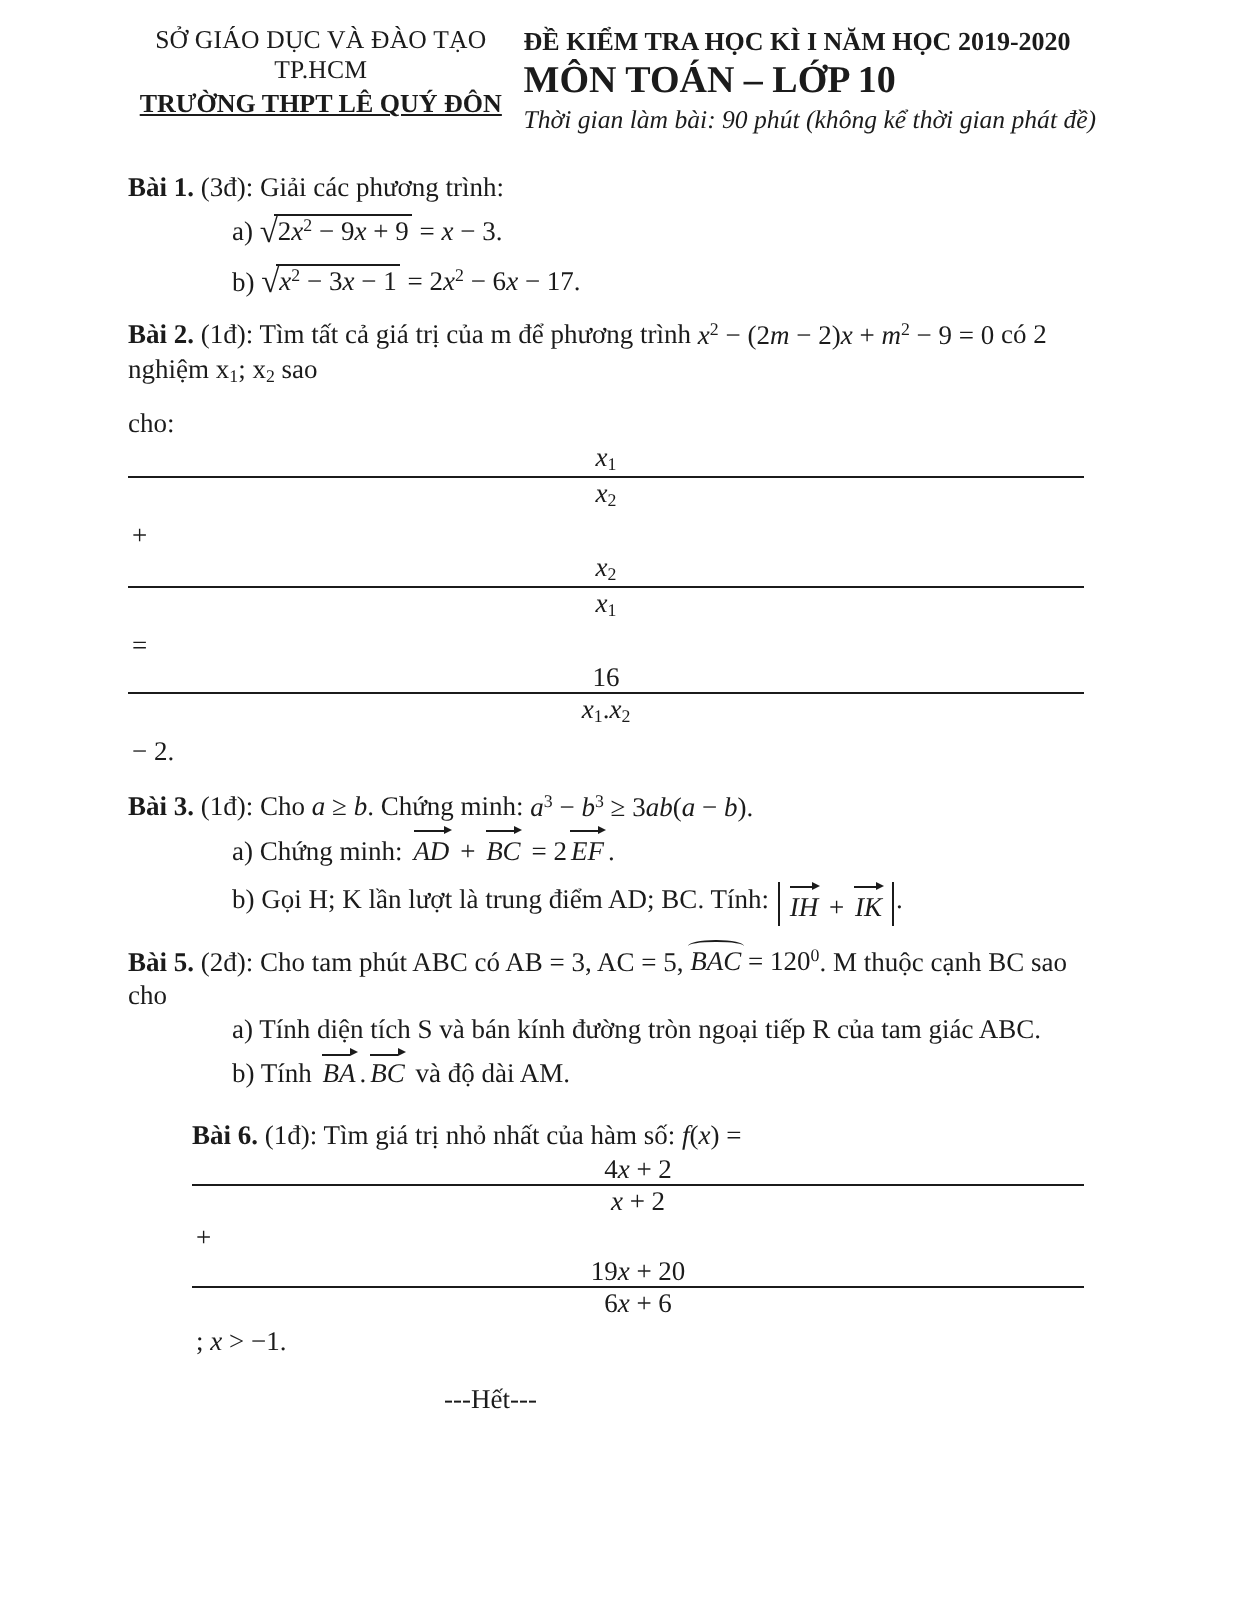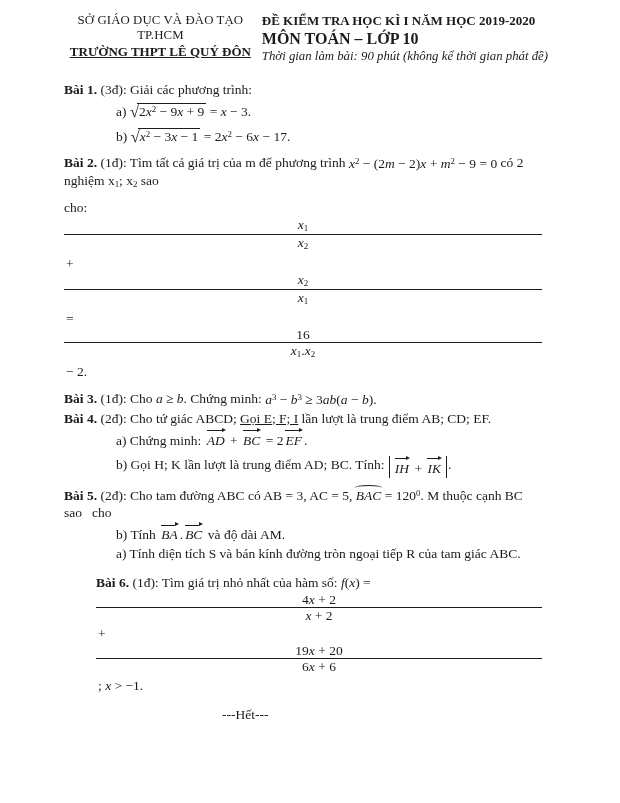--- a/index.html
+++ b/index.html
@@ -12,21 +12,21 @@
     font-family:"Liberation Serif","DejaVu Serif",serif;
     font-size:13.5px;
   }
   
   .hdr{display:flex;padding:13px 0 0 55px;}
   .hdr-left{width:212px;text-align:center;}
   .hdr-right{width:312px;text-align:left;margin-left:-4px;}
   .h-dept{font-size:12.8px;letter-spacing:.1px;}
   .h-school{font-size:13px;font-weight:bold;text-decoration:underline;margin-top:1px;}
   .h-title{font-size:13px;font-weight:bold;}
-  .h-sub{font-size:16px;font-weight:bold;margin-top:1px;}
+  .h-sub{font-size:19px;font-weight:bold;margin-top:1px;}
   .h-time{font-size:12.8px;font-style:italic;margin-top:1px;}
   
   .bd{padding:17px 30px 0 64px;}
   .para{margin:0;line-height:17px;}
   .lb{font-weight:bold;}
   .sub{padding-left:52px;}
   .u{text-decoration:underline;}
   .mt2{margin-top:2px;} .mt4{margin-top:4px;} .mt6{margin-top:6px;margin-left:32px;} .mt8{margin-top:8px;}
   .eq{line-height:23px;}
   .eqv{line-height:20px;padding-top:4px;}
@@ -76,25 +76,24 @@
 
     <p class="para"><b class="lb">Bài 1.</b><span> (3đ): Giải các phương trình:</span></p>
     <p class="para sub eq mt2"><span>a) </span><span class="m"><span class="m-sqrt"><span class="m-radsign">√</span><span class="m-radbar"><span class="m-r">2</span><span class="m-i">x</span><span class="m-sup">2</span><span class="m-r"> − 9</span><span class="m-i">x</span><span class="m-r"> + 9</span></span></span><span class="m-r"> = </span><span class="m-i">x</span><span class="m-r"> − 3.</span></span></p>
     <p class="para sub eq"><span>b) </span><span class="m"><span class="m-sqrt"><span class="m-radsign">√</span><span class="m-radbar"><span class="m-i">x</span><span class="m-sup">2</span><span class="m-r"> − 3</span><span class="m-i">x</span><span class="m-r"> − 1</span></span></span><span class="m-r"> = 2</span><span class="m-i">x</span><span class="m-sup">2</span><span class="m-r"> − 6</span><span class="m-i">x</span><span class="m-r"> − 17.</span></span></p>
 
     <p class="para mt4"><b class="lb">Bài 2.</b><span> (1đ): Tìm tất cả giá trị của m để phương trình </span><span class="m"><span class="m-i">x</span><span class="m-sup">2</span><span class="m-r"> − (2</span><span class="m-i">m</span><span class="m-r"> − 2)</span><span class="m-i">x</span><span class="m-r"> + </span><span class="m-i">m</span><span class="m-sup">2</span><span class="m-r"> − 9 = 0</span></span><span> có 2 nghiệm </span><span class="m"><span class="m-r">x</span><span class="m-sub">1</span><span class="m-r">; x</span><span class="m-sub">2</span></span><span> sao</span></p>
     <p class="para eqf"><span>cho: </span><span class="m"><span class="m-frac"><span class="m-num"><span class="m-i">x</span><span class="m-sub">1</span></span><span class="m-den"><span class="m-i">x</span><span class="m-sub">2</span></span></span><span class="m-r"> + </span><span class="m-frac"><span class="m-num"><span class="m-i">x</span><span class="m-sub">2</span></span><span class="m-den"><span class="m-i">x</span><span class="m-sub">1</span></span></span><span class="m-r"> = </span><span class="m-frac"><span class="m-num"><span class="m-r">16</span></span><span class="m-den"><span class="m-i">x</span><span class="m-sub">1</span><span class="m-r">.</span><span class="m-i">x</span><span class="m-sub">2</span></span></span><span class="m-r"> − 2.</span></span></p>
 
     <p class="para mt2"><b class="lb">Bài 3.</b><span> (1đ): Cho </span><span class="m"><span class="m-i">a</span><span class="m-r"> ≥ </span><span class="m-i">b</span></span><span>. Chứng minh: </span><span class="m"><span class="m-i">a</span><span class="m-sup">3</span><span class="m-r"> − </span><span class="m-i">b</span><span class="m-sup">3</span><span class="m-r"> ≥ 3</span><span class="m-i">ab</span><span class="m-r">(</span><span class="m-i">a</span><span class="m-r"> − </span><span class="m-i">b</span><span class="m-r">).</span></span></p>
 
-    <p class="para mt2"><b class="lb">Bài 4.</b><span> (2đ): Cho tứ giác ABCD; </span><span class="u">Gọi E; F; I</span><span> lần lượt là trung điểm AB; CD; EF.</span></p>
     <p class="para sub eqv"><span>a) Chứng minh: </span><span class="m"><span class="m-vec">AD</span><span class="m-r"> + </span><span class="m-vec">BC</span><span class="m-r"> = 2</span><span class="m-vec">EF</span><span class="m-r">.</span></span></p>
     <p class="para sub eqv"><span>b) Gọi H; K lần lượt là trung điểm AD; BC. Tính: </span><span class="m"><span class="m-abs"><span class="m-vec">IH</span><span class="m-r"> + </span><span class="m-vec">IK</span></span><span class="m-r">.</span></span></p>
 
-    <p class="para mt8"><b class="lb">Bài 5.</b><span> (2đ): Cho tam đường ABC có AB = 3, AC = 5, </span><span class="m"><span class="m-arc">BAC</span><span class="m-r"> = 120</span><span class="m-sup">0</span></span><span>. M thuộc cạnh BC sao&nbsp;&nbsp; cho</span></p>
+    <p class="para mt8"><b class="lb">Bài 5.</b><span> (2đ): Cho tam phút ABC có AB = 3, AC = 5, </span><span class="m"><span class="m-arc">BAC</span><span class="m-r"> = 120</span><span class="m-sup">0</span></span><span>. M thuộc cạnh BC sao&nbsp;&nbsp; cho</span></p>
+    <p class="para sub"><span>a) Tính diện tích S và bán kính đường tròn ngoại tiếp R của tam giác ABC.</span></p>
     <p class="para sub eqv"><span>b) Tính </span><span class="m"><span class="m-vec">BA</span><span class="m-r">.</span><span class="m-vec">BC</span></span><span> và độ dài AM.</span></p>
-    <p class="para sub"><span>a) Tính diện tích S và bán kính đường tròn ngoại tiếp R của tam giác ABC.</span></p>
 
     <p class="para eqf mt6"><b class="lb">Bài 6.</b><span> (1đ): Tìm giá trị nhỏ nhất của hàm số: </span><span class="m"><span class="m-i">f</span><span class="m-r">(</span><span class="m-i">x</span><span class="m-r">) = </span><span class="m-frac"><span class="m-num"><span class="m-r">4</span><span class="m-i">x</span><span class="m-r"> + 2</span></span><span class="m-den"><span class="m-i">x</span><span class="m-r"> + 2</span></span></span><span class="m-r"> + </span><span class="m-frac"><span class="m-num"><span class="m-r">19</span><span class="m-i">x</span><span class="m-r"> + 20</span></span><span class="m-den"><span class="m-r">6</span><span class="m-i">x</span><span class="m-r"> + 6</span></span></span><span class="m-r">; </span><span class="m-i">x</span><span class="m-r"> &gt; −1.</span></span></p>
 
     <p class="para het">---Hết---</p>
   </div>
 </div>
 
 </body></html>

